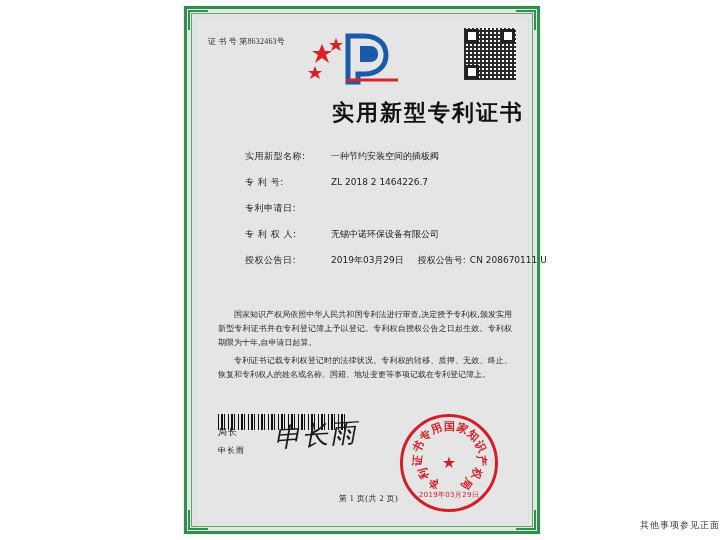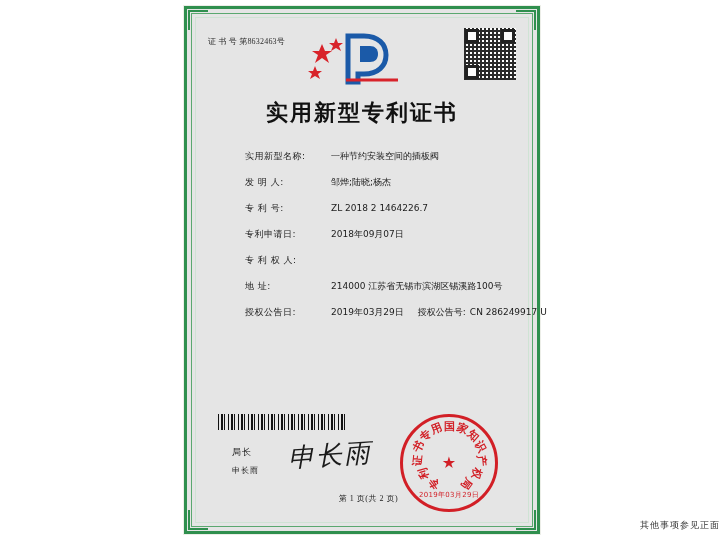--- a/index.html
+++ b/index.html
@@ -100,21 +100,21 @@
     transform: translateX(-50%);
     width: 120px;
     height: 56px;
   }
 
   .cert-title {
     position: absolute;
     left: 0;
     right: 0;
     top: 76px;
-    text-align: center;
+    text-align: right;
     font-size: 22px;
     font-weight: bold;
     color: #111111;
     letter-spacing: 2px;
     font-family: "DejaVu Sans", sans-serif;
   }
 
   .fields {
     position: absolute;
     left: 18px;
@@ -177,23 +177,22 @@
     background:
       repeating-linear-gradient(90deg,
         #111 0 1px, transparent 1px 3px,
         #111 3px 5px, transparent 5px 6px,
         #111 6px 7px, transparent 7px 10px);
   }
 
   .signature-block {
     position: absolute;
     left: 18px;
-    top: 424px;
-    font-family: "DejaVu Sans", sans-serif;
-    margin-left: 14px;
+    top: 404px;
+    font-family: "DejaVu Sans", sans-serif;
   }
   .sig-label {
     font-size: 9px;
     color: #1b1b1b;
     letter-spacing: 1px;
   }
   .sig-name {
     font-size: 8px;
     color: #1b1b1b;
     letter-spacing: 1px;
@@ -316,53 +315,49 @@
 
       <div class="cert-title">实用新型专利证书</div>
 
       <div class="fields">
 
         <div class="field-row">
           <span class="field-label">实用新型名称:</span>
           <span class="field-value">一种节约安装空间的插板阀</span>
         </div>
 
-        <div class="field-row">
-          <span class="field-label">发  明  人:</span>
-          <span class="field-value">邹烨;陆晓;杨杰</span>
-        </div>
 
         <div class="field-row">
           <span class="field-label">专  利  号:</span>
           <span class="field-value">ZL 2018 2 1464226.7</span>
         </div>
 
         <div class="field-row">
           <span class="field-label">专利申请日:</span>
-          <span class="field-value">2018年09月07日</span>
         </div>
 
         <div class="field-row">
           <span class="field-label">专 利 权 人:</span>
-        </div>
-
-        <div class="field-row">
-          <span class="field-label">地      址:</span>
-          <span class="field-value">214000 江苏省无锡市滨湖区锡溪路100号</span>
-        </div>
+          <span class="field-value">无锡中诺环保设备有限公司</span>
+        </div>
+
 
         <div class="field-row dual">
           <span class="field-label">授权公告日:</span>
           <span class="field-value">2019年03月29日</span>
           <span class="field-label2">授权公告号:</span>
-          <span class="field-value">CN 286249917 U</span>
-        </div>
-
-      </div>
-
+          <span class="field-value">CN 208670111 U</span>
+        </div>
+
+      </div>
+
+      <div class="body-text">
+        <p>国家知识产权局依照中华人民共和国专利法进行审查,决定授予专利权,颁发实用新型专利证书并在专利登记簿上予以登记。专利权自授权公告之日起生效。专利权期限为十年,自申请日起算。</p>
+        <p>专利证书记载专利权登记时的法律状况。专利权的转移、质押、无效、终止、恢复和专利权人的姓名或名称、国籍、地址变更等事项记载在专利登记簿上。</p>
+      </div>
 
       <div class="barcode"></div>
 
       <div class="signature-block">
         <div class="sig-label">局长</div>
         <div class="sig-name">申长雨</div>
         <div class="sig-hand">申长雨</div>
       </div>
 
       <div class="seal">

